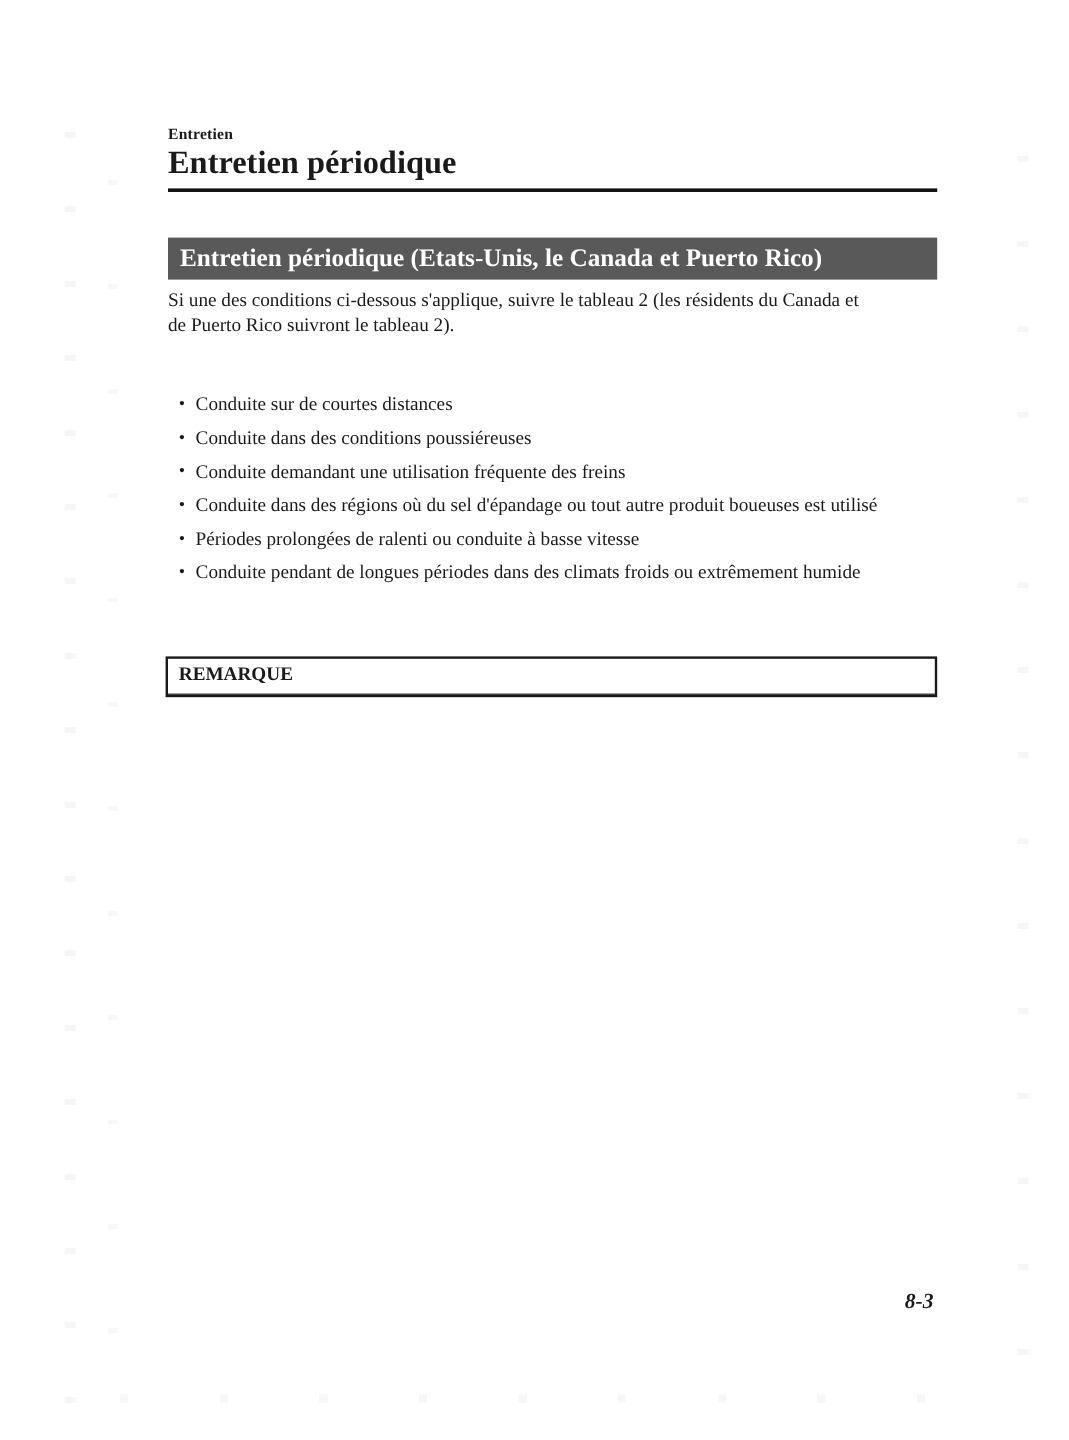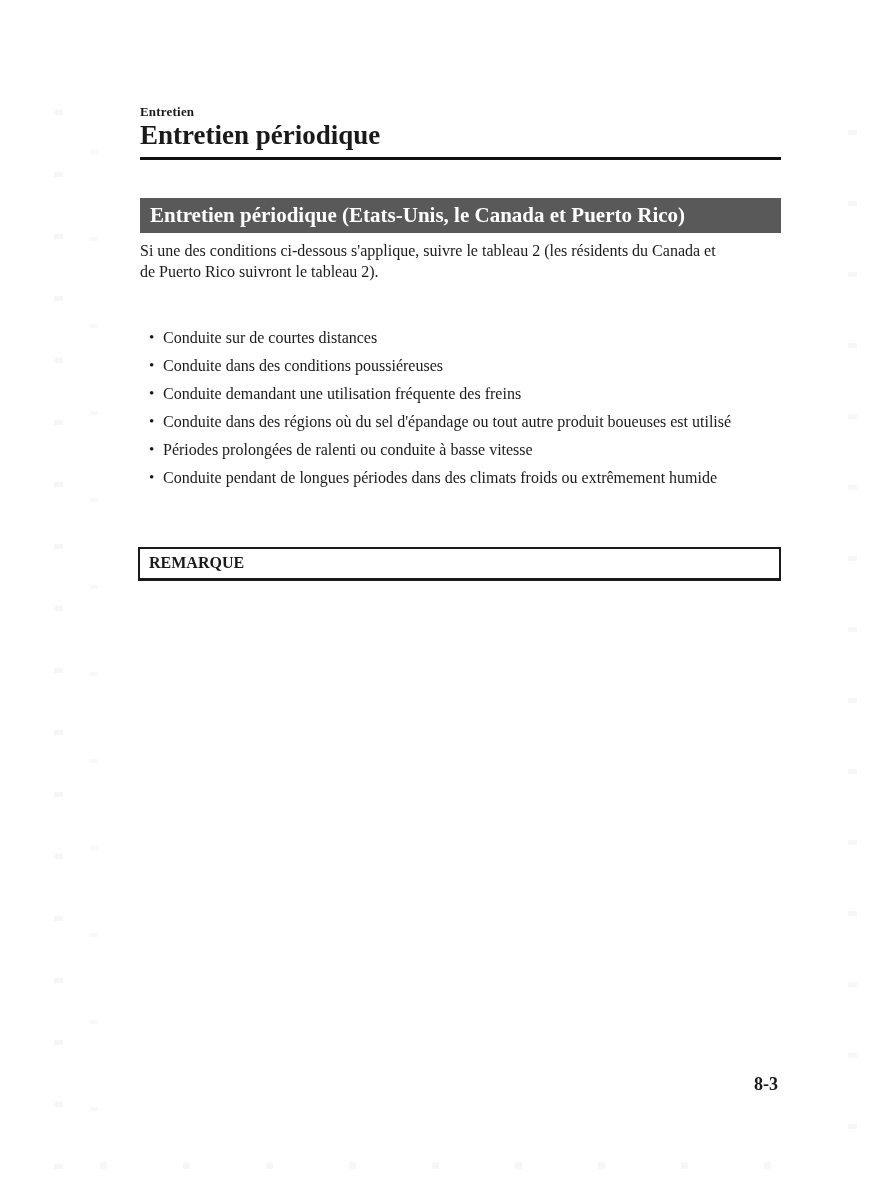--- a/index.html
+++ b/index.html
@@ -124,20 +124,21 @@
   }
   
   .page-number {
     position: absolute;
     left: 140px;
     top: 1074px;
     width: 638px;
     text-align: right;
     font-size: 18px;
     font-weight: bold;
+    font-style: italic;
   }
   
   .noise {
     position: absolute;
     pointer-events: none;
   }
   .noise.left1 {
     left: 54px; top: 110px; width: 9px; height: 1080px;
     background: repeating-linear-gradient(to bottom,
       rgba(0,0,0,0.035) 0 5px, transparent 5px 62px);

